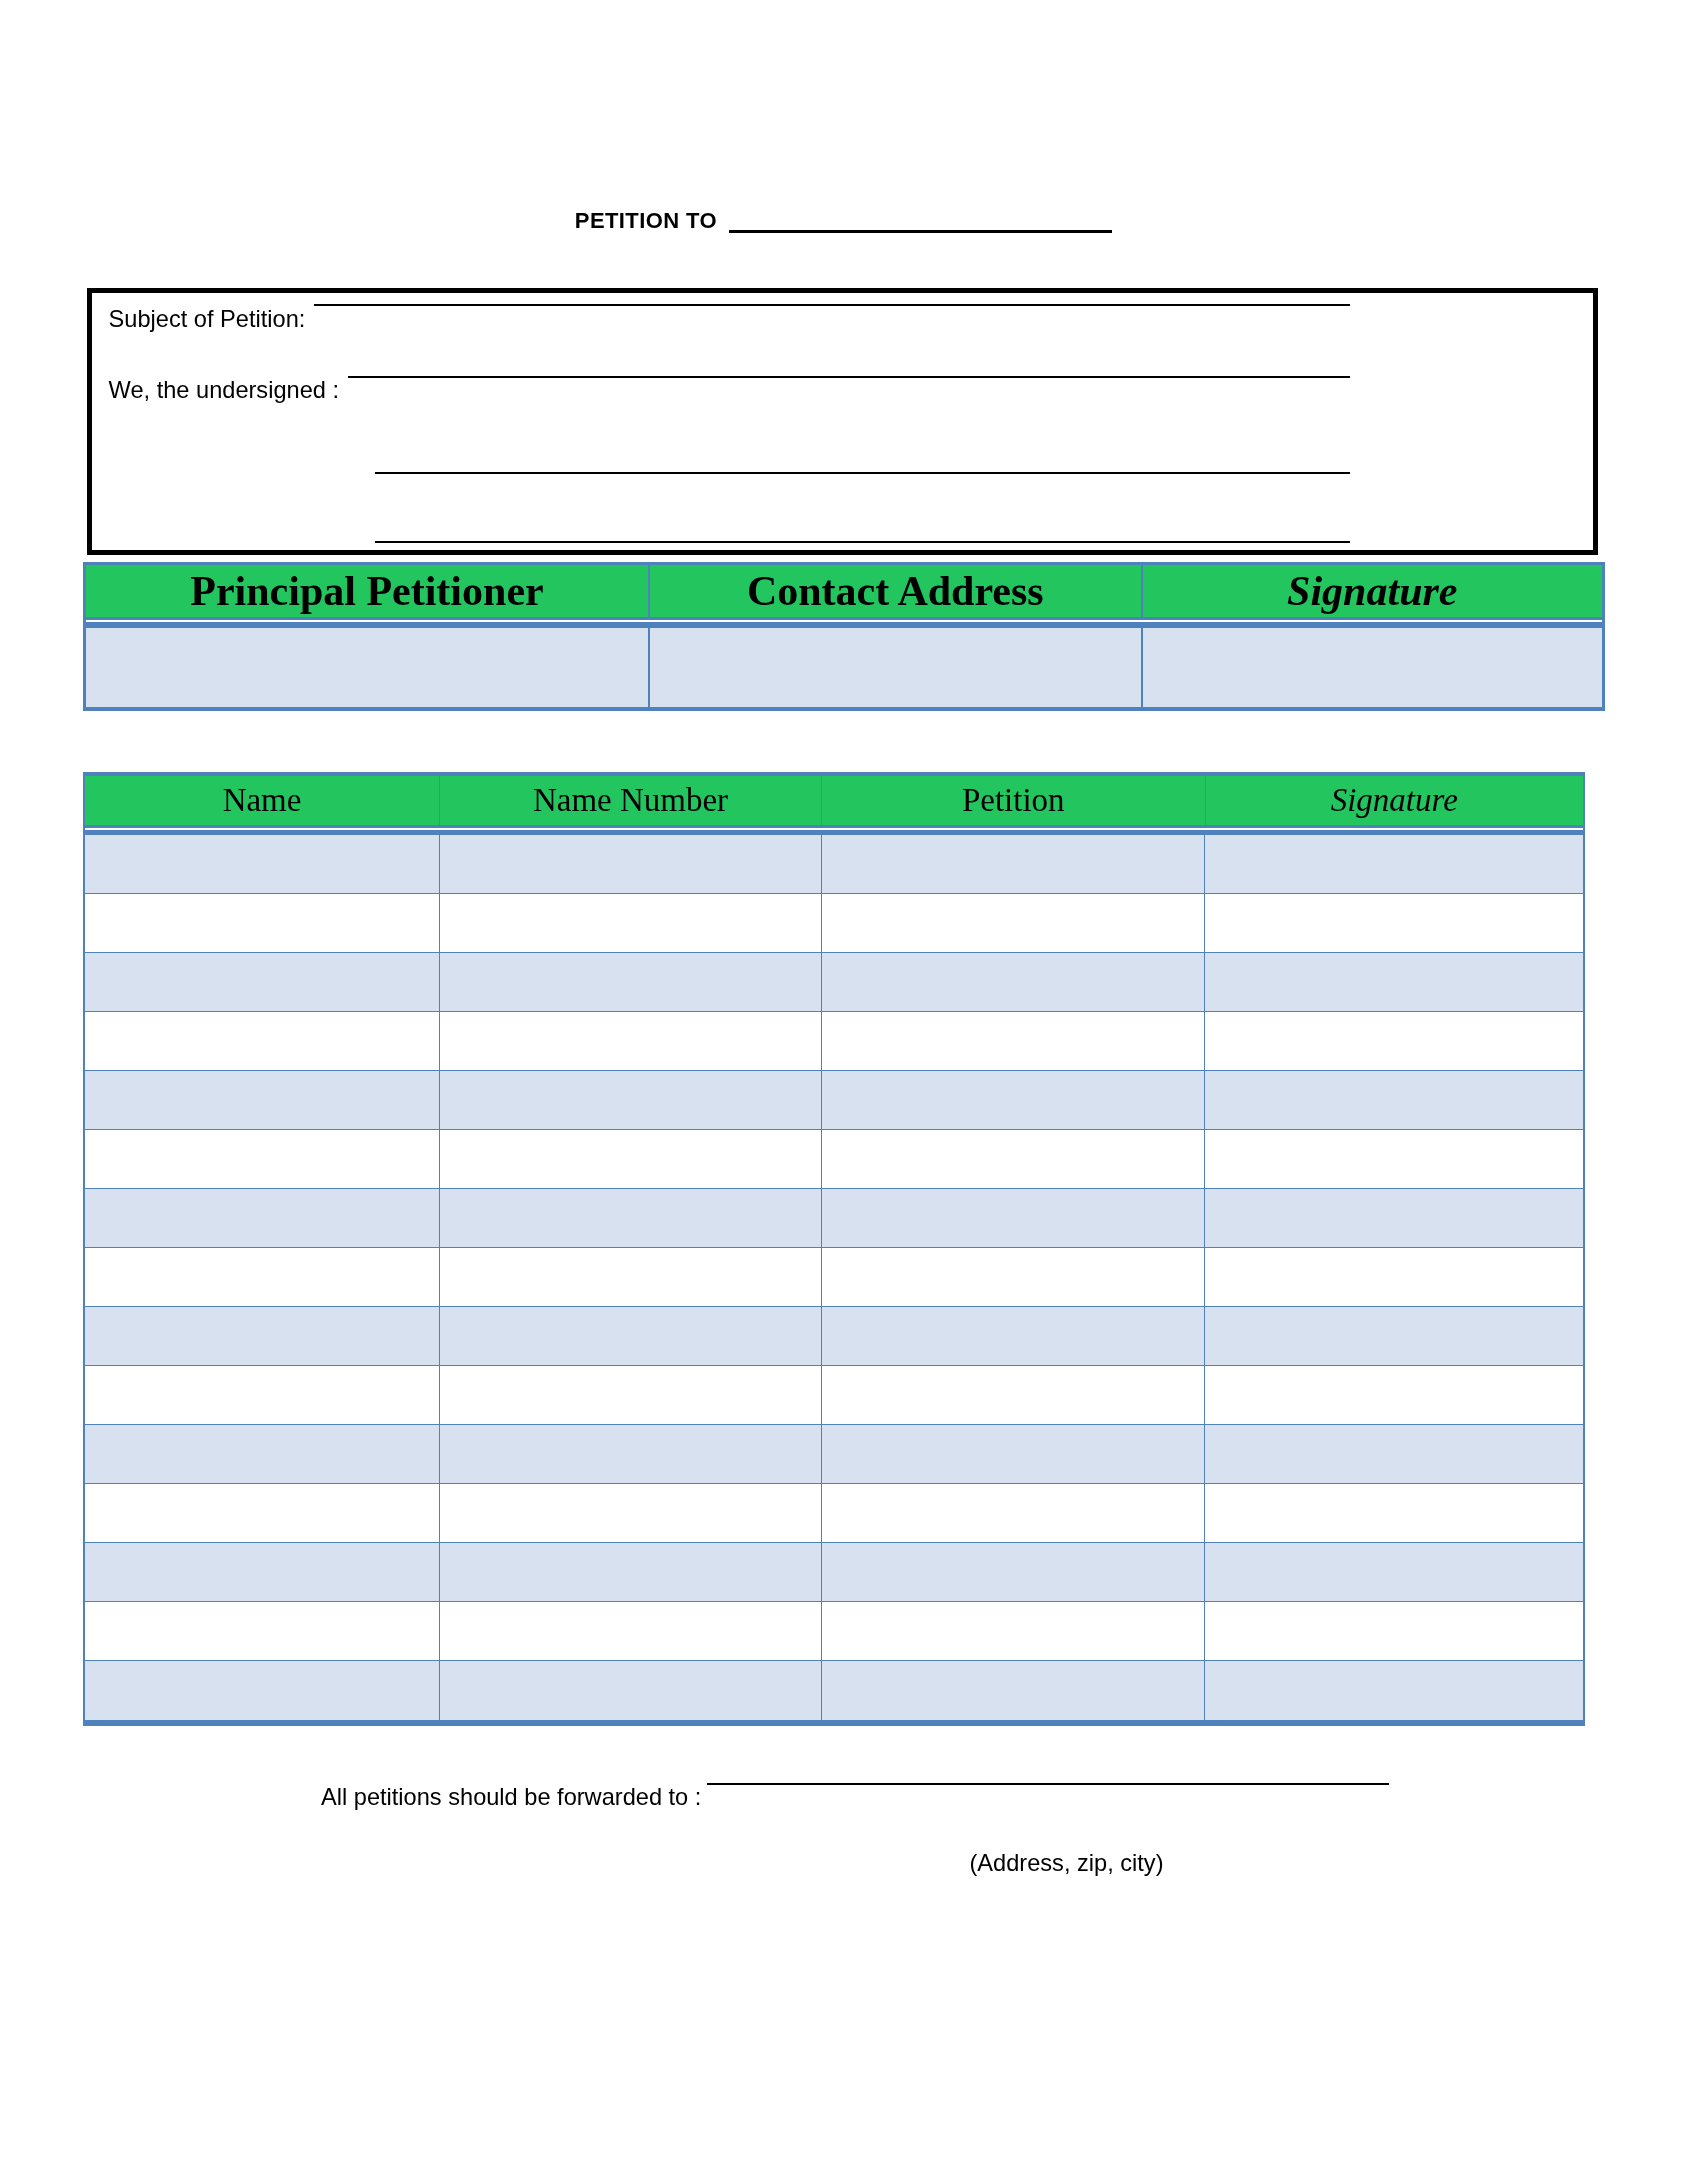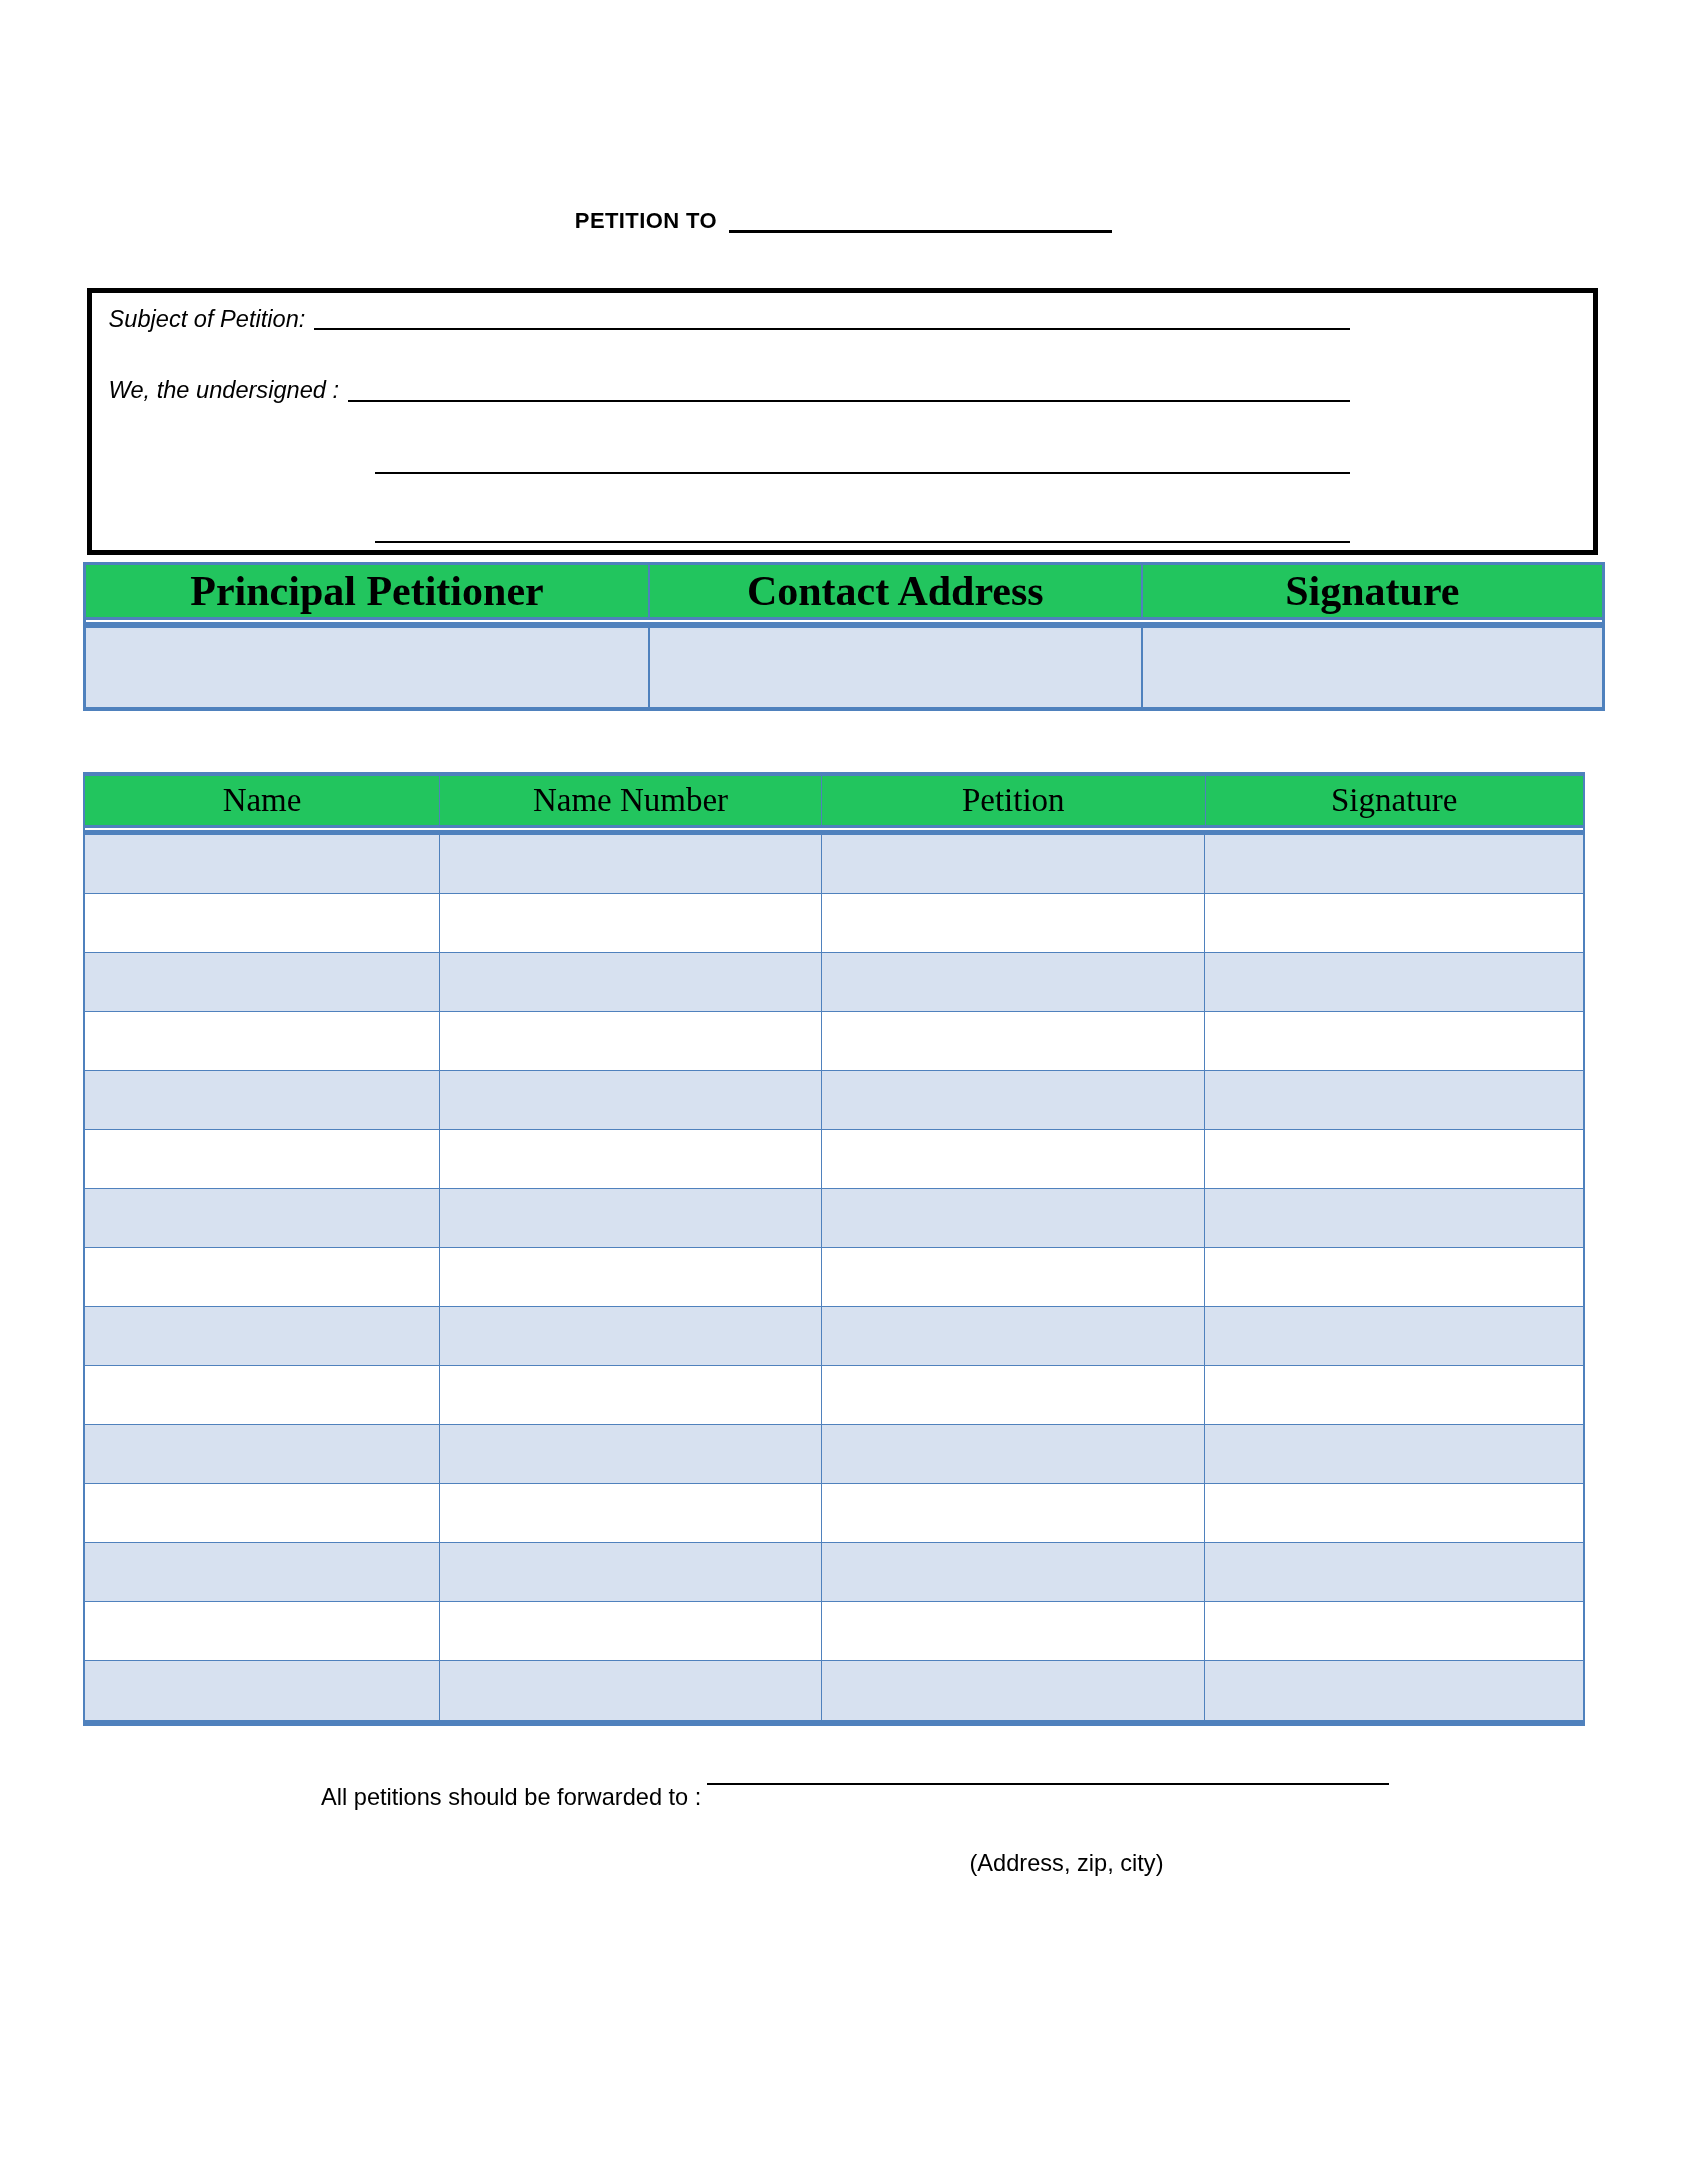--- a/index.html
+++ b/index.html
@@ -19,37 +19,37 @@
     display:flex;justify-content:center;align-items:flex-end;
   }
   .title-label{font-size:22px;font-weight:bold;letter-spacing:0.4px;white-space:nowrap;}
   .title-line{display:inline-block;width:383px;border-bottom:3.5px solid var(--ink);margin-left:12.2px;margin-bottom:0.9px;height:0.9px;}
 
   
   .intro-box{
     position:absolute;left:87px;top:288px;width:1511px;height:267px;
     border:5.2px solid var(--ink);box-sizing:border-box;background:#fff;
   }
-  .field-row{position:absolute;display:flex;align-items:flex-end;font-style:italic;}
+  .field-row{position:absolute;display:flex;}
   .subject-row{left:16.6px;top:10.5px;width:1241px;}
   .undersigned-row{left:16.6px;top:82px;width:1241px;}
   .field-label{font-size:23.6px;white-space:nowrap;line-height:1.35;}
   .fill-line{flex:1;border-bottom:2.6px solid var(--ink);margin:0 0 5.2px 8.7px;height:0.9px;}
   .cont-line{position:absolute;left:283px;width:975px;border-bottom:2.6px solid var(--ink);height:0.9px;}
   .cont-lines .cont-line:nth-child(1){top:178px;}
   .cont-lines .cont-line:nth-child(2){top:247px;}
 
   
   .tbl{position:absolute;box-sizing:border-box;background:#fff;}
   .thead{display:flex;align-items:stretch;background:#22c55e;}
   .hcell{
     display:flex;align-items:center;justify-content:center;box-sizing:border-box;
     font-family:"Liberation Serif",serif;border-right:1.7px solid var(--b);
   }
-  .hcell:last-child{border-right:none;}
+  .hcell:last-child{border-right:none;font-style:italic;}
   .divider .d1{height:2.6px;background:var(--b);}
   .divider .d2{height:2.6px;background:#ffffff;}
   .divider .d3{height:6.1px;background:var(--b);}
   .trow{display:flex;align-items:stretch;box-sizing:border-box;border-bottom:1.7px solid var(--b);}
   .trow:last-child{border-bottom:none;}
   .trow.shaded{background:var(--fill);}
   .tcell{box-sizing:border-box;border-right:1.7px solid var(--b);}
   .tcell:last-child{border-right:none;}
 
   

